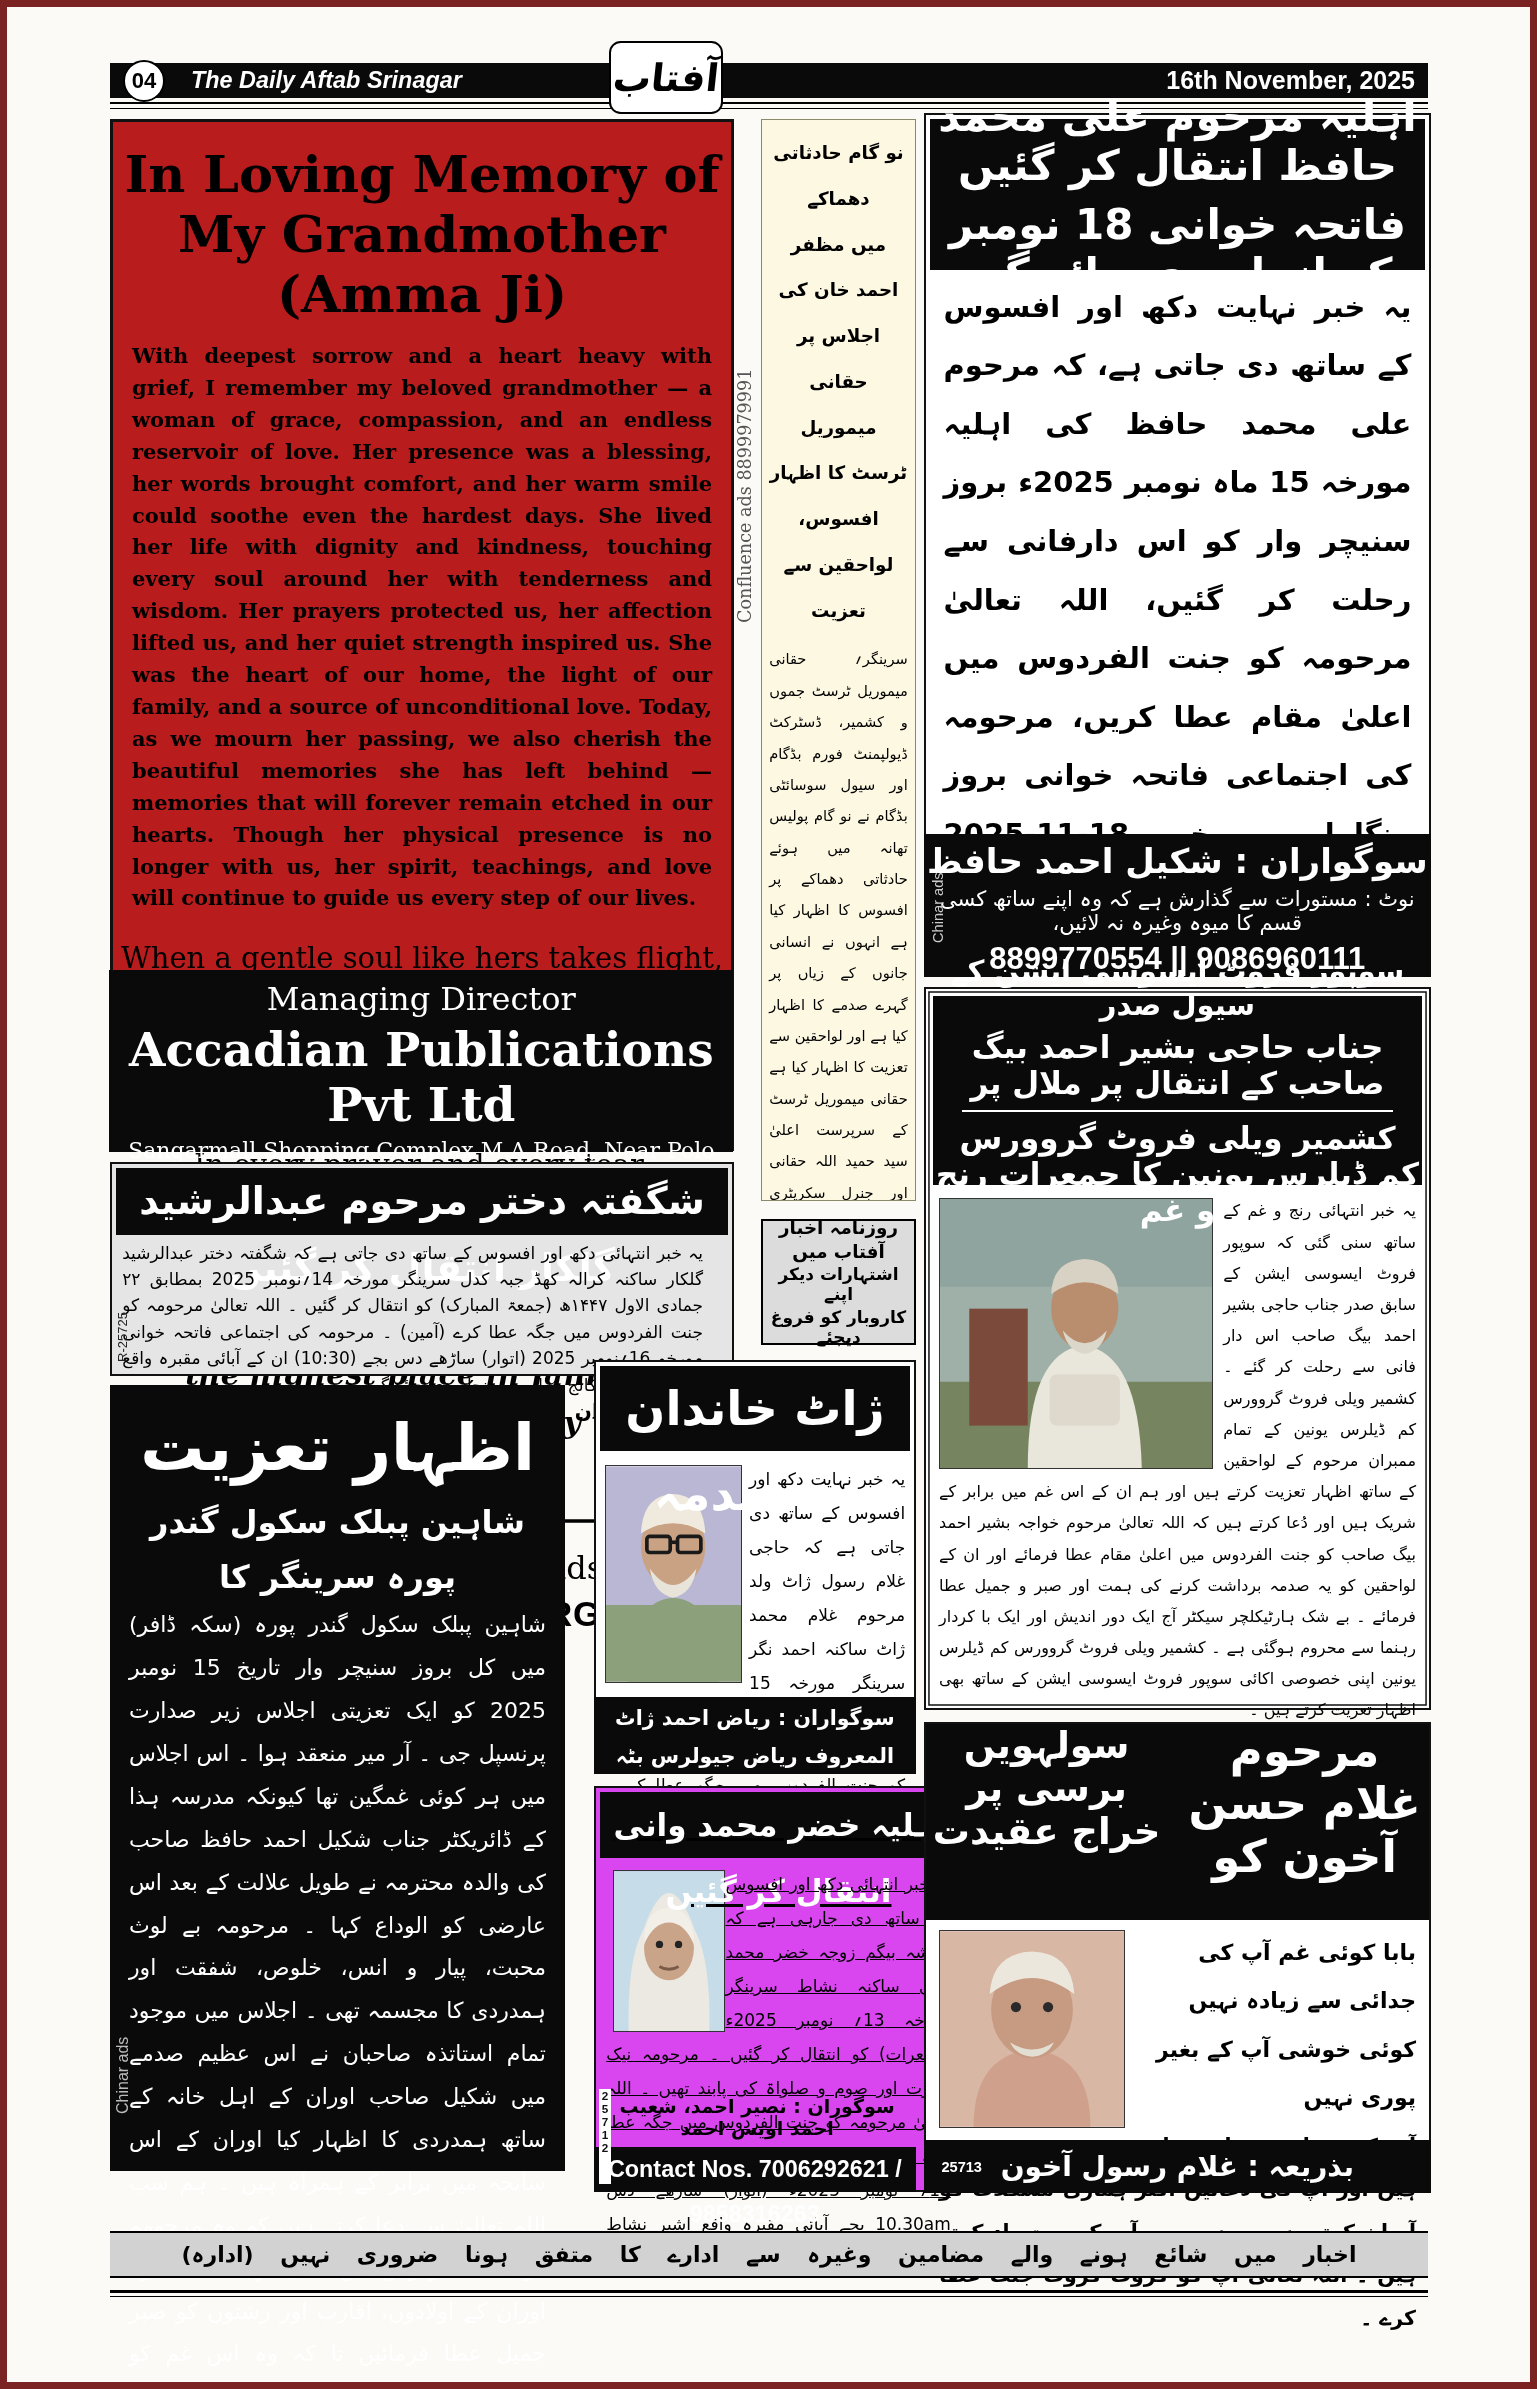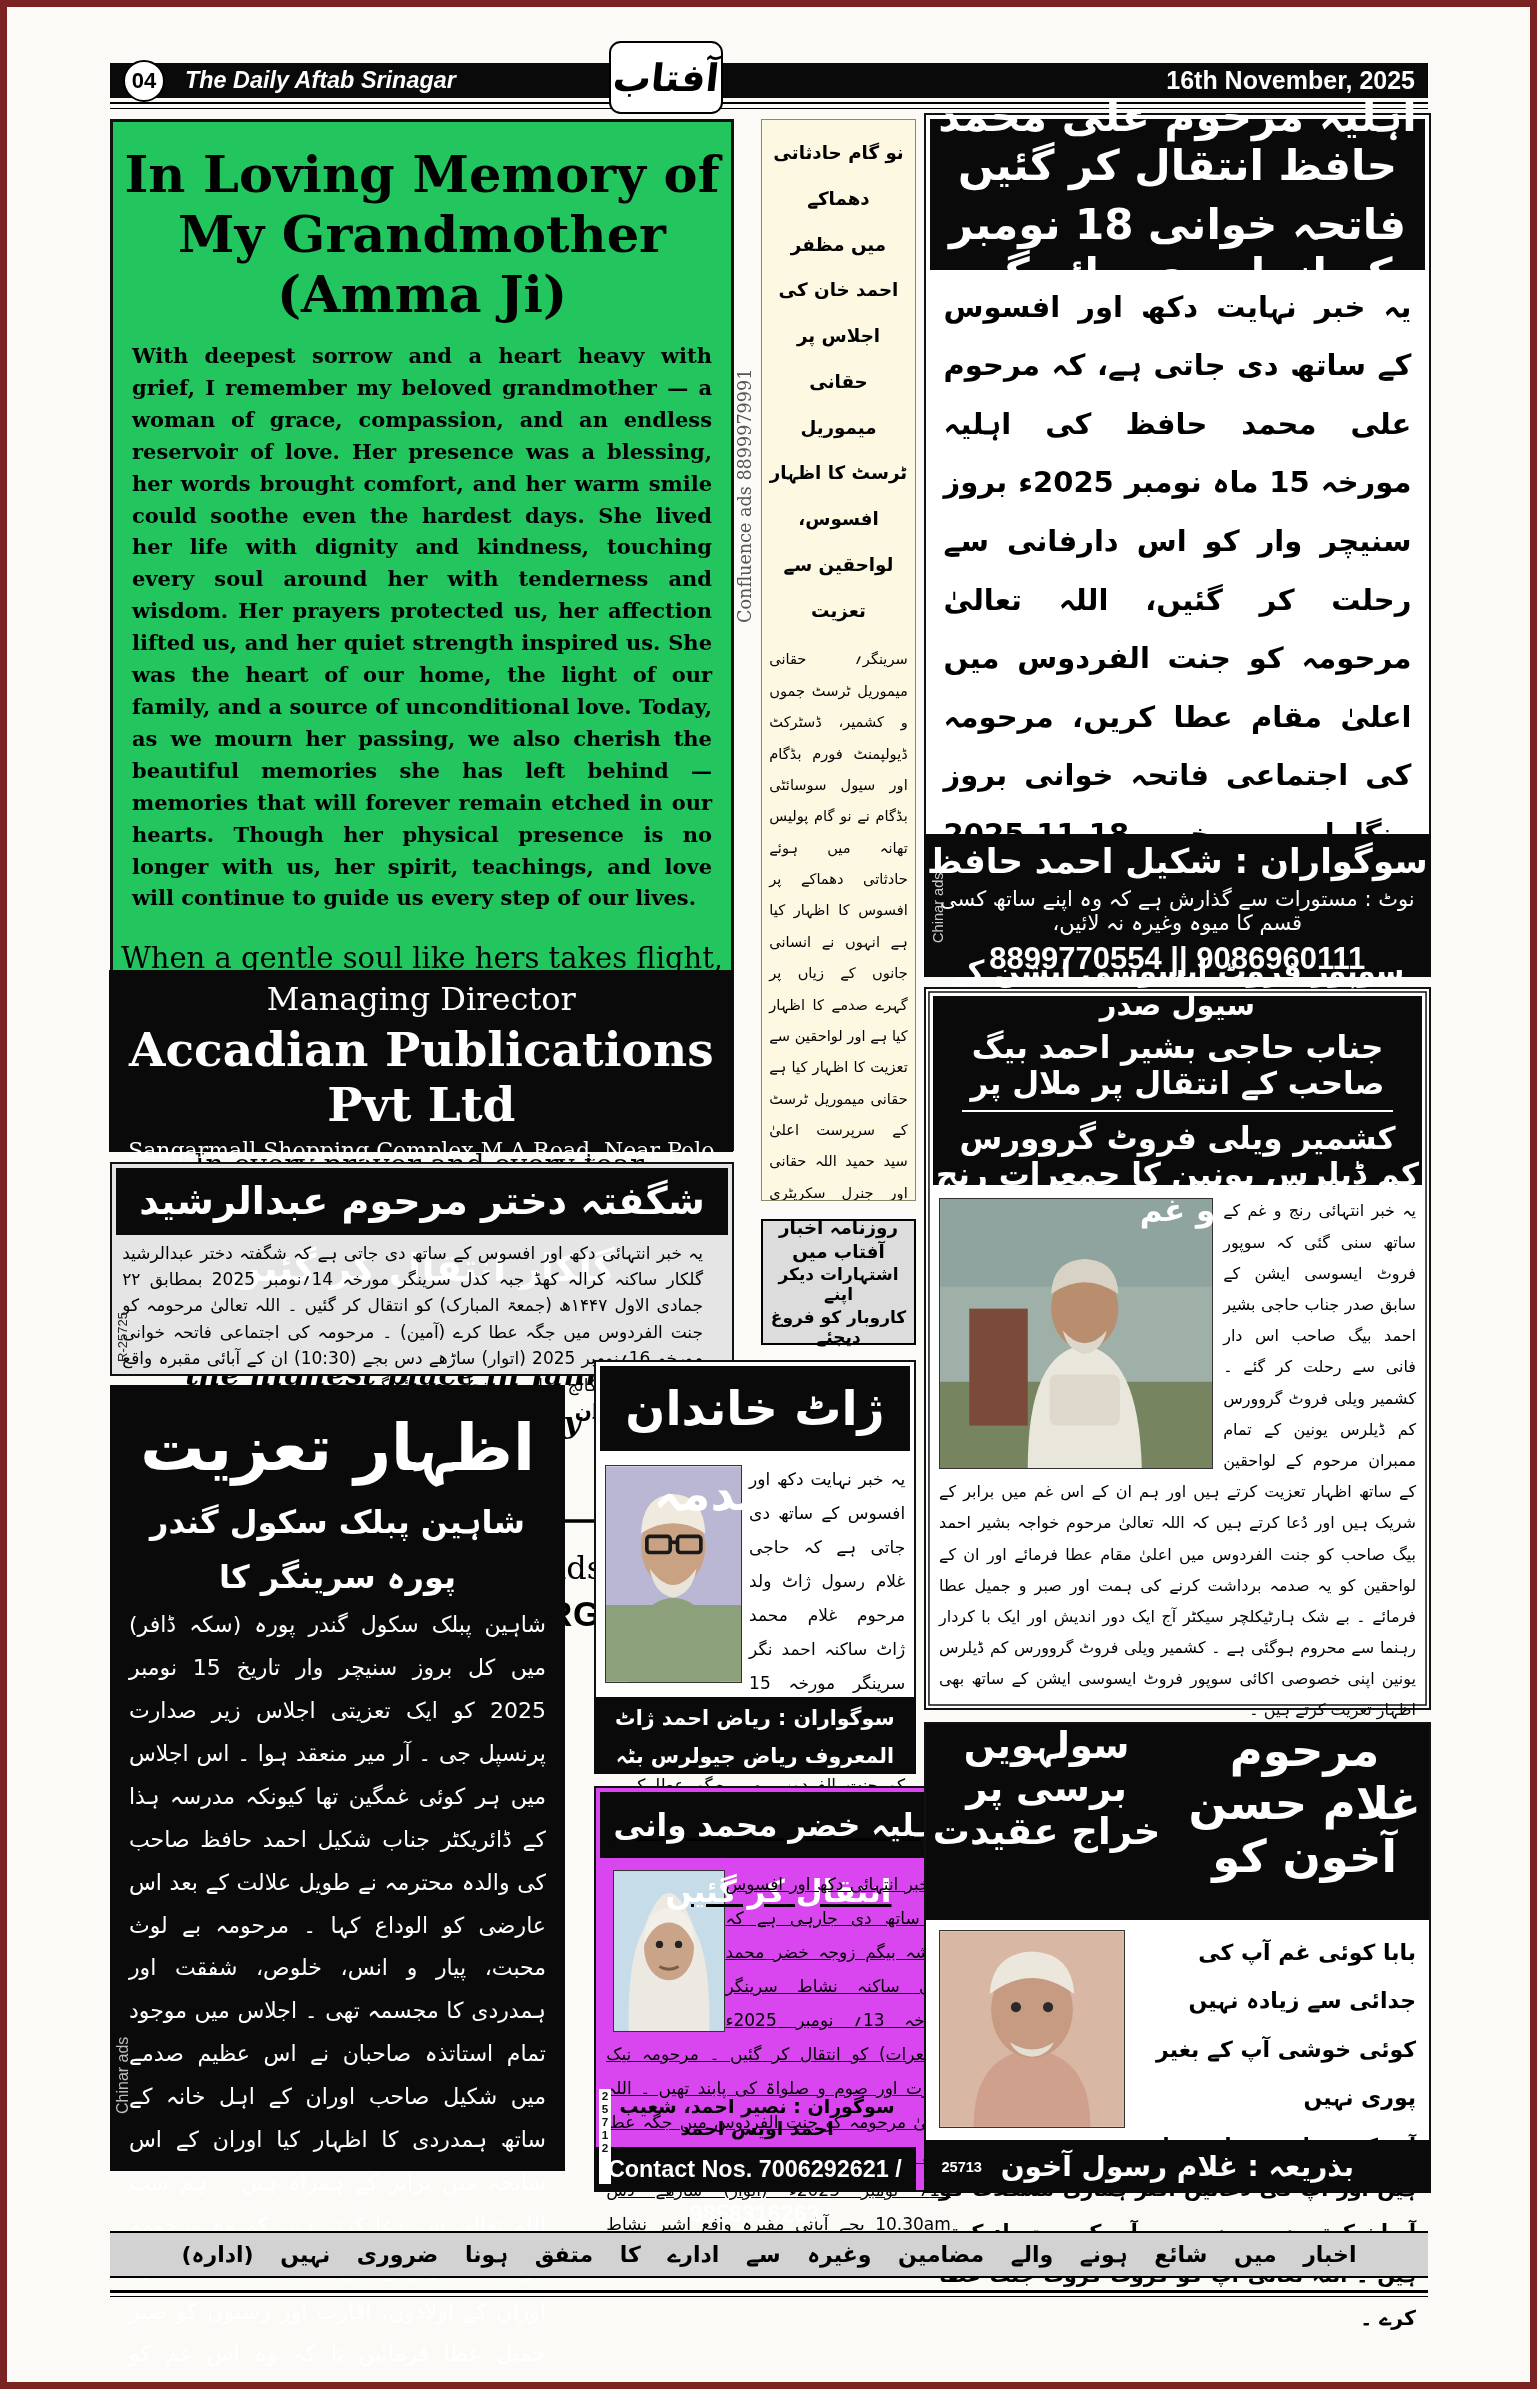--- a/index.html
+++ b/index.html
@@ -17,34 +17,34 @@
   .sans{font-family:"Liberation Sans",sans-serif;}
   .photo{border:1.5px solid #333;}
 </style>
 </head>
 <body>
 
 <div id="sheet">
   <div id="frame"></div>
 
   <div class="abs" style="left:110px;top:63px;width:1318px;height:35px;background:#0a0a0a;color:#fff;display:flex;align-items:center;justify-content:space-between;padding:0 13px;">
-    <div style="display:flex;align-items:center;gap:20px;">
+    <div style="display:flex;align-items:center;gap:26px;">
       <div style="width:38px;height:38px;border-radius:50%;background:#fff;color:#000;border:2.9px solid #000;display:flex;align-items:center;justify-content:center;font-weight:bold;font-size:22px;font-family:'Liberation Sans',sans-serif;">
         <span>04</span>
       </div>
       <div style="font-style:italic;font-weight:bold;font-size:23.4px;font-family:'Liberation Sans',sans-serif;">The Daily Aftab Srinagar</div>
     </div>
     <div style="font-weight:bold;font-size:25px;font-family:'Liberation Sans',sans-serif;">16th November, 2025</div>
   </div>
   <div class="abs" style="left:609px;top:41px;width:114px;height:73px;background:#fff;border:2.9px solid #000;border-radius:11.7px;display:flex;align-items:center;justify-content:center;z-index:5;">
     <span class="urdu" style="font-weight:bold;font-size:38px;transform:skewX(-6deg);">آفتاب</span>
   </div>
   <div class="abs" style="left:110px;top:102px;width:1318px;height:7.3px;border-top:2.9px solid #000;border-bottom:1.5px solid #000;"></div>
 
-  <div class="abs" style="left:110px;top:119px;width:624px;height:1032px;background:#22c55e;border:3.7px solid #111;">
+  <div class="abs" style="left:110px;top:119px;width:624px;height:1032px;background:#b91c1c;border:3.7px solid #111;">
     <div class="ctr serif" style="margin-top:22px;font-size:51px;font-weight:600;">In Loving Memory of</div>
     <div class="ctr serif" style="font-size:51px;font-weight:600;">My Grandmother (Amma Ji)</div>
     <div class="just serif" style="margin:16px 19px 0 19px;font-size:21px;font-weight:bold;line-height:1.52;">With deepest sorrow and a heart heavy with grief, I remember my beloved grandmother — a woman of grace, compassion, and an endless reservoir of love. Her presence was a blessing, her words brought comfort, and her warm smile could soothe even the hardest days. She lived her life with dignity and kindness, touching every soul around her with tenderness and wisdom. Her prayers protected us, her affection lifted us, and her quiet strength inspired us. She was the heart of our home, the light of our family, and a source of unconditional love. Today, as we mourn her passing, we also cherish the beautiful memories she has left behind — memories that will forever remain etched in our hearts. Though her physical presence is no longer with us, her spirit, teachings, and love will continue to guide us every step of our lives.</div>
     <div class="ctr serif" style="margin-top:19px;font-size:29px;line-height:1.78;">
       <div>When a gentle soul like hers takes flight,</div>
       <div>The world feels dimmer, missing its light.</div>
       <div>Her love remains, though she is gone</div>
       <div>A silent strength we depend upon.</div>
       <div>In every prayer and every tear,</div>
       <div>Her memory whispers, “I am near.”</div>

